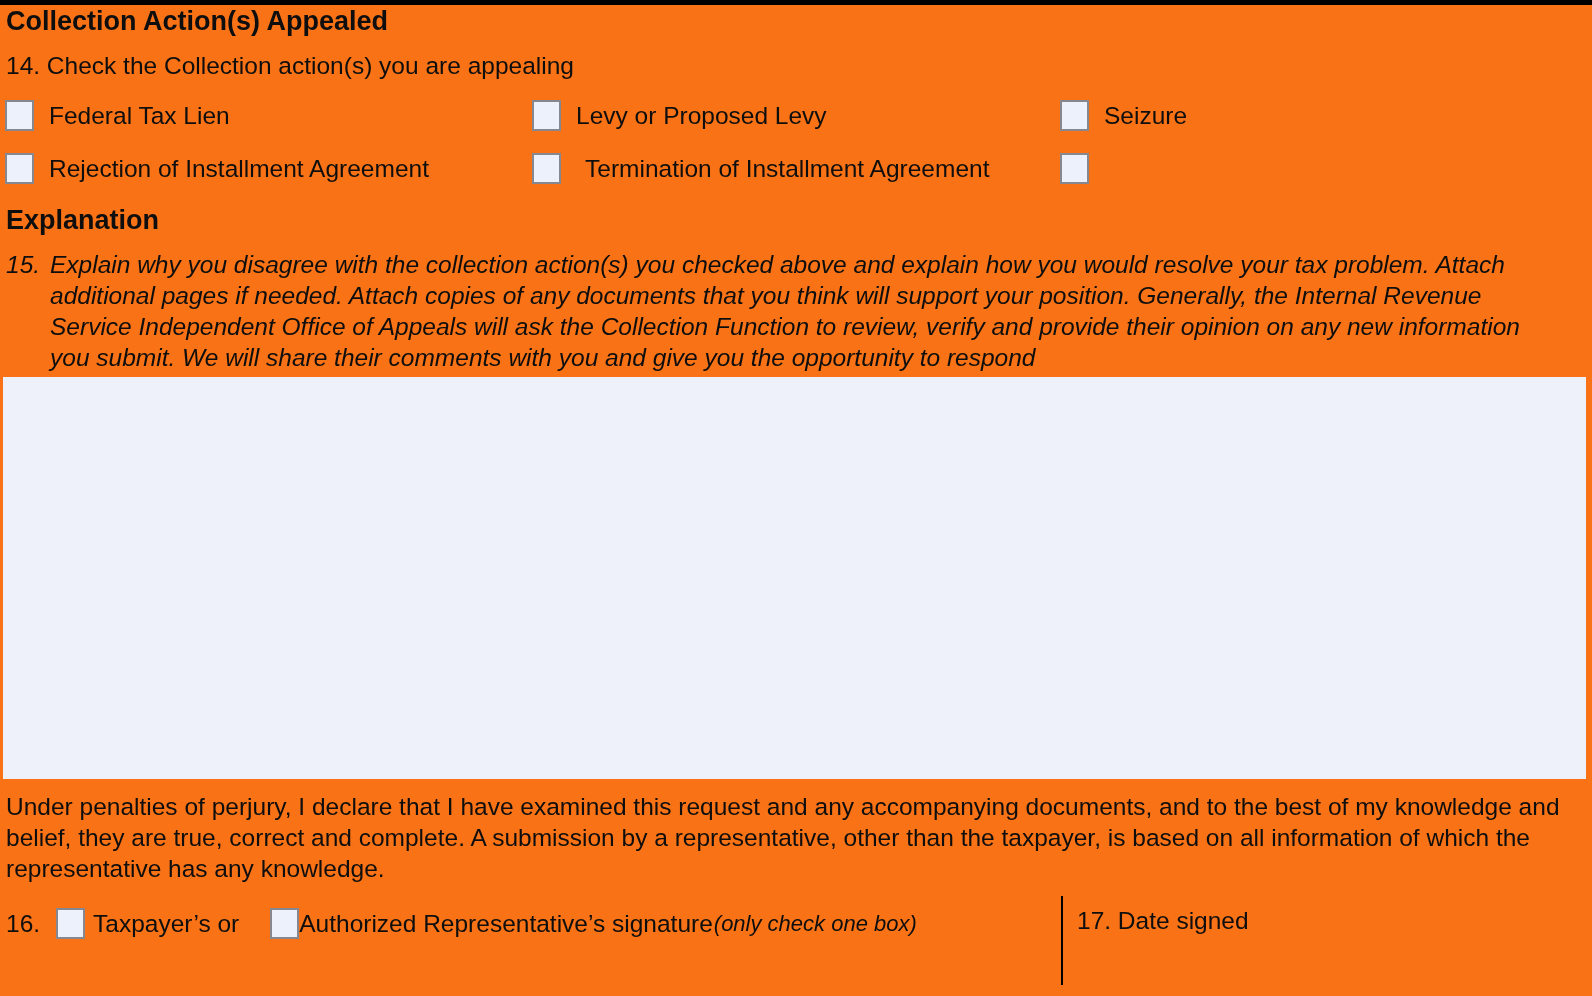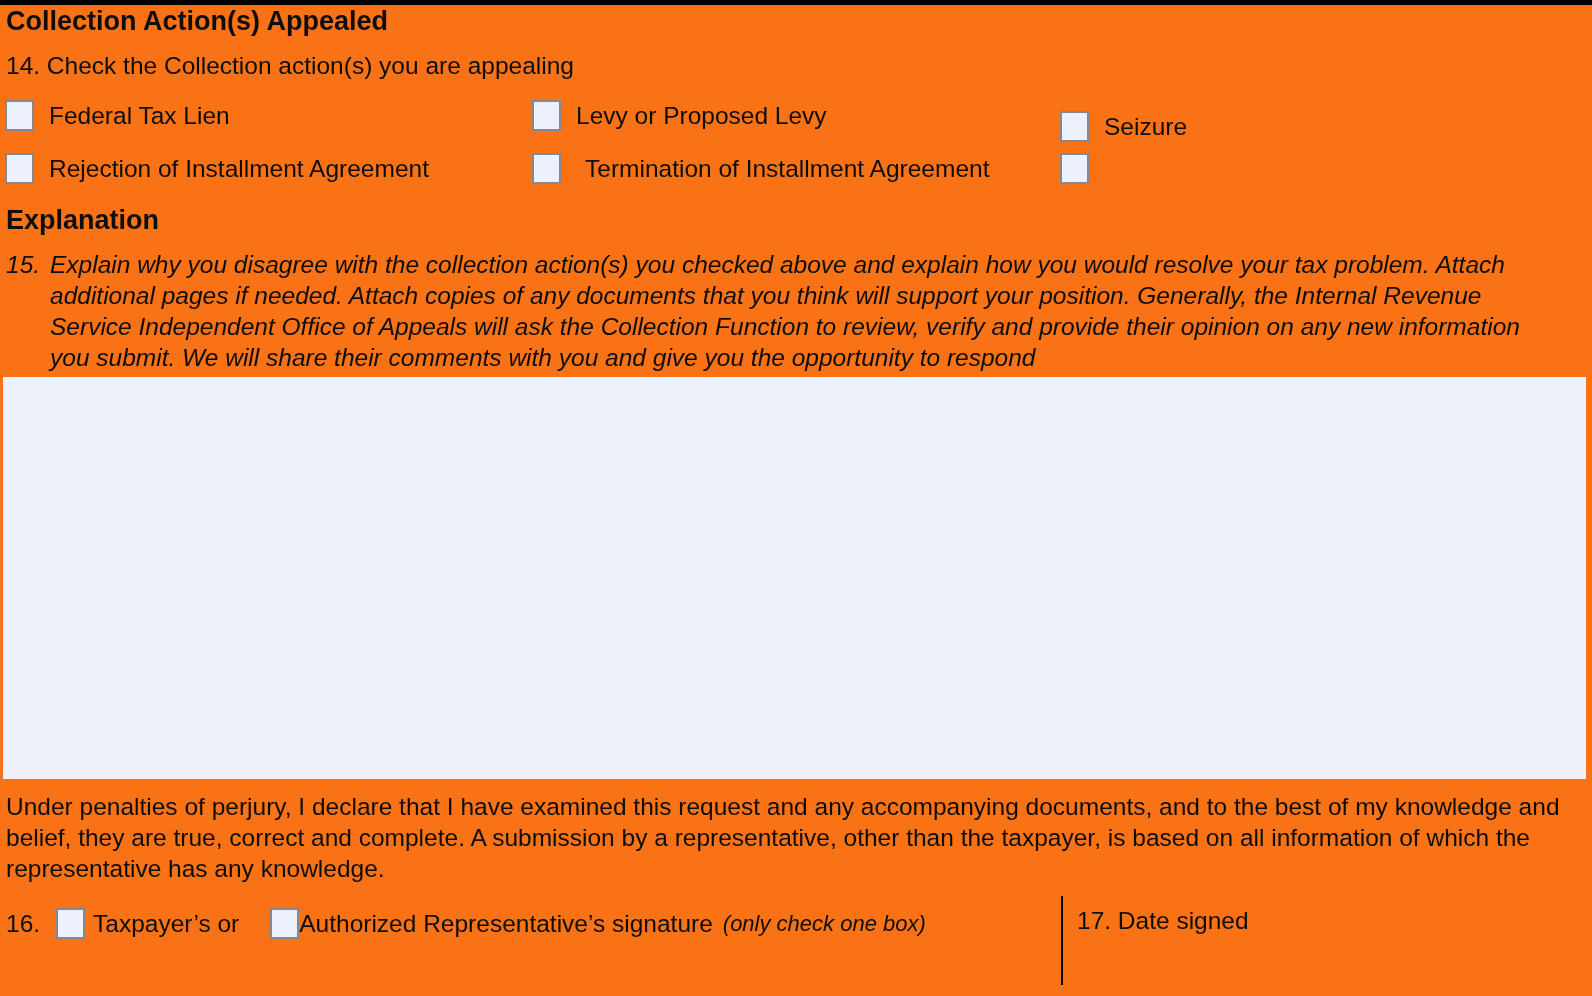--- a/index.html
+++ b/index.html
@@ -65,21 +65,21 @@
 
   #perjury { position:absolute; left:6px; top:791px; width:1560px; }
 
   
   #sig-cell {
     position:absolute; left:6px; top:905px; height:36px;
     display:flex; align-items:center;
   }
   #sig-cell .checkbox { width:29px; height:31px; }
   .ml16 { margin-left:16px; } .ml15 { margin-left:8px; }
-  .ml31 { margin-left:31px; } .ml14 { } .ml10 { margin-left:10px; }
+  .ml31 { margin-left:31px; } .ml14 { } .ml10 { margin-left:1px; }
   #sig-note { font-style:italic; font-size:22px; white-space:nowrap; }
   #sig-divider { position:absolute; left:1061px; top:896px; width:2px; height:89px; background:#000; }
   #date-cell { position:absolute; left:1077px; top:905px; white-space:nowrap; }
   .nowrap { white-space:nowrap; }
 </style>
 </head>
 <body>
 
 <div class="page">
 
@@ -93,21 +93,21 @@
   <div class="body-text" id="question-14">14. Check the Collection action(s) you are appealing</div>
 
   <div class="opt-cell body-text" style="left:532px; top:99px;">
     <span class="checkbox" role="checkbox"></span>
     <span class="opt-label">Levy or Proposed Levy</span>
   </div>
   <div class="opt-cell body-text" style="left:5px; top:99px;">
     <span class="checkbox" role="checkbox"></span>
     <span class="opt-label">Federal Tax Lien</span>
   </div>
-  <div class="opt-cell body-text" style="left:1060px; top:99px;margin-top:11px;">
+  <div class="opt-cell body-text" style="left:1060px; top:99px;">
     <span class="checkbox" role="checkbox"></span>
     <span class="opt-label">Seizure</span>
   </div>
 
   <div class="opt-cell body-text" style="left:5px; top:152px;">
     <span class="checkbox" role="checkbox"></span>
     <span class="opt-label">Rejection of Installment Agreement</span>
   </div>
   <div class="opt-cell body-text" style="left:532px; top:152px;gap:9px;">
     <span class="checkbox" role="checkbox"></span>

